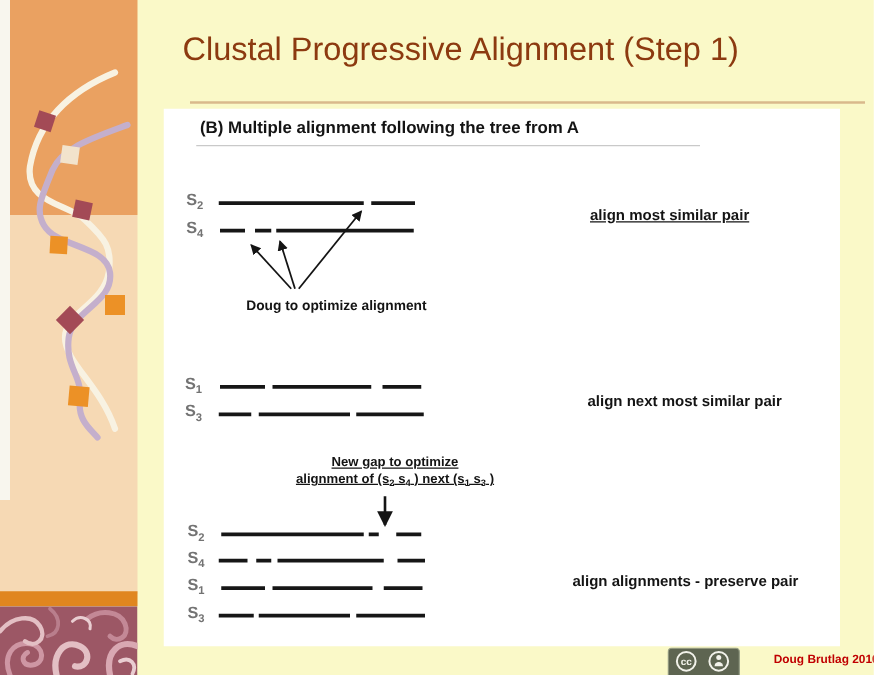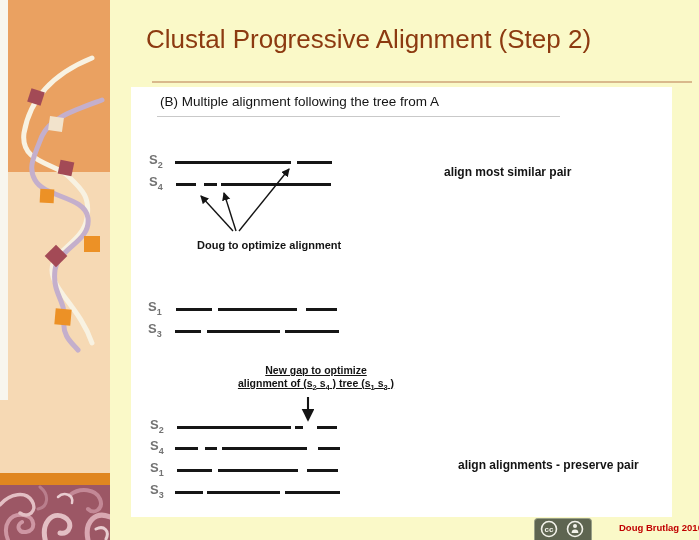--- a/index.html
+++ b/index.html
@@ -20,31 +20,31 @@
   
   .title{
     position:absolute;left:146px;top:24px;width:540px;
     font-size:26px;color:#8C3A10;letter-spacing:0;
   }
   .title-rule{position:absolute;left:152px;top:81px;width:540px;height:2px;background:#D9B98C;}
   
   .panel{position:absolute;left:131px;top:87px;width:541px;height:430px;background:#FFFFFF;}
   .fig-heading{
     position:absolute;left:160px;top:94px;
-    font-size:13.5px;font-weight:normal;color:#141414;
+    font-size:13.5px;font-weight:bold;color:#141414;
   }
   .heading-rule{position:absolute;left:157px;top:116px;width:403px;height:1px;background:#C9C9C9;}
   
   .seq-label{
     position:absolute;font-size:13px;font-weight:bold;color:#737373;line-height:15px;
   }
   .seq-label sub{font-size:9px;line-height:0;}
   .seq-seg{position:absolute;height:3px;background:#161616;}
   .caption{position:absolute;font-size:12px;font-weight:bold;color:#141414;white-space:nowrap;}
-  .cap1{left:444px;top:165px;}
+  .cap1{left:472px;top:165px;text-decoration:underline;}
   .cap2{left:470px;top:314px;}
   .cap3{left:458px;top:458px;}
   .gaps-note{position:absolute;left:197px;top:239px;font-size:11px;font-weight:bold;color:#141414;white-space:nowrap;}
   .gap-note{
     position:absolute;left:226px;top:364px;width:180px;
     text-align:center;font-size:10.5px;font-weight:bold;color:#141414;line-height:13px;text-decoration:underline;
   }
   .gap-note sub{font-size:7.5px;line-height:0;}
   #arrow-svg{position:absolute;left:0;top:0;width:699px;height:540px;pointer-events:none;}
   
@@ -83,21 +83,21 @@
       <path d="M46,58 C40,38 52,26 64,32 C74,37 70,50 60,48" stroke="#E3BFC4" stroke-width="5"></path>
       <path d="M88,55 C84,36 96,26 110,32" stroke="#D9A8B2" stroke-width="5"></path>
       <path d="M70,10 C80,2 96,4 100,14 C104,24 94,30 88,24" stroke="#C38896" stroke-width="4"></path>
       <path d="M0,20 C10,8 26,6 32,16 C38,26 28,34 20,28" stroke="#E3BFC4" stroke-width="3.5"></path>
       <path d="M40,2 C50,10 48,22 38,24" stroke="#B97E8C" stroke-width="3"></path>
       <path d="M96,44 C104,40 110,46 106,54" stroke="#E9CDD1" stroke-width="3"></path>
       <path d="M58,12 C64,6 74,10 72,18" stroke="#E9CDD1" stroke-width="2.5"></path>
     </g>
   </svg>
 
-  <div class="title">Clustal Progressive Alignment (Step 2)</div>
+  <div class="title">Clustal Progressive Alignment (Step 1)</div>
   <div class="title-rule"></div>
 
   <div class="panel"></div>
   <div class="fig-heading">(B) Multiple alignment following the tree from A</div>
   <div class="heading-rule"></div>
 
   <div id="diagram-layer">
       <div class="seq-label" style="left: 149px; top: 152px;"><span>S</span><sub>2</sub></div>
       <div class="seq-seg" style="left: 175px; top: 161px; width: 116px;"></div>
       <div class="seq-seg" style="left: 297px; top: 161px; width: 35px;"></div>
@@ -126,26 +126,27 @@
       <div class="seq-seg" style="left: 177px; top: 469px; width: 35px;"></div>
       <div class="seq-seg" style="left: 218px; top: 469px; width: 80px;"></div>
       <div class="seq-seg" style="left: 307px; top: 469px; width: 31px;"></div>
       <div class="seq-label" style="left: 150px; top: 482px;"><span>S</span><sub>3</sub></div>
       <div class="seq-seg" style="left: 175px; top: 491px; width: 28px;"></div>
       <div class="seq-seg" style="left: 207px; top: 491px; width: 73px;"></div>
       <div class="seq-seg" style="left: 285px; top: 491px; width: 55px;"></div>
     </div>
 
   <div class="caption cap1">align most similar pair</div>
+  <div class="caption cap2">align next most similar pair</div>
   <div class="caption cap3">align alignments - preserve pair</div>
   <div class="gaps-note">Doug to optimize alignment</div>
 
   <div class="gap-note">
     <div>New gap to optimize</div>
-    <div><span>alignment of (s</span><sub>2</sub><span> s</span><sub>4</sub><span> ) tree (s</span><sub>1</sub><span> s</span><sub>3</sub><span> )</span></div>
+    <div><span>alignment of (s</span><sub>2</sub><span> s</span><sub>4</sub><span> ) next (s</span><sub>1</sub><span> s</span><sub>3</sub><span> )</span></div>
   </div>
 
   <svg id="arrow-svg">
     <defs>
       <marker id="arrowhead" markerWidth="7" markerHeight="7" refX="5.2" refY="3" orient="auto">
         <path d="M0,0 L6,3 L0,6 z" fill="#141414"></path>
       </marker>
     </defs>
   <line x1="233" y1="231" x2="201" y2="196" stroke="#141414" stroke-width="1.4" marker-end="url(#arrowhead)"></line>
       <line x1="236" y1="231" x2="224" y2="193" stroke="#141414" stroke-width="1.4" marker-end="url(#arrowhead)"></line>

